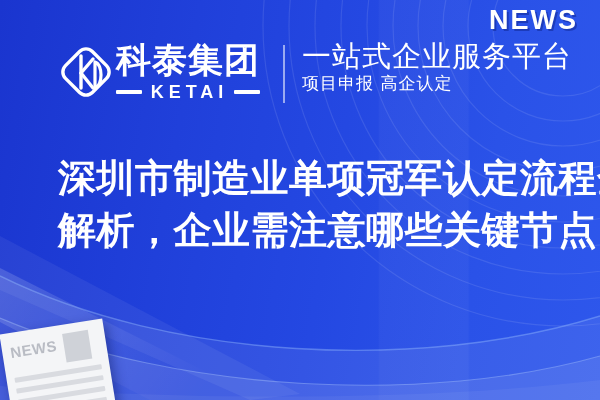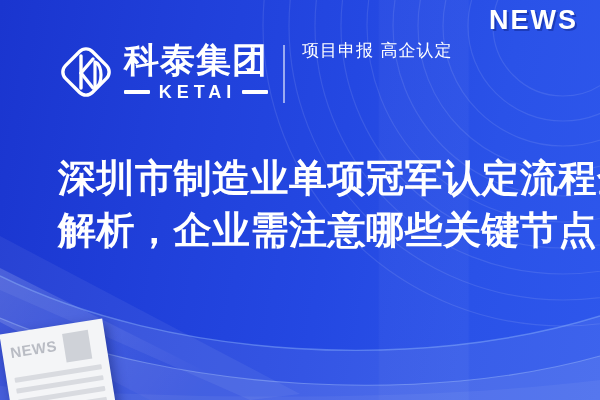--- a/index.html
+++ b/index.html
@@ -78,21 +78,20 @@
     align-items: center;
   }
 
   .logo-mark {
     width: 60px;
     height: 60px;
     flex: 0 0 auto;
   }
 
   .logo-word {
-    margin-left: 8px;
     display: flex;
     flex-direction: column;
     align-items: stretch;
   }
 
   .logo-cn {
     font-size: 35px;
     font-weight: bold;
     color: #ffffff;
     letter-spacing: 1px;
@@ -286,20 +285,21 @@
           <span class="logo-dash"></span>
           <span class="logo-en">KETAI</span>
           <span class="logo-dash"></span>
         </div>
       </div>
     </div>
 
     <div class="divider"></div>
 
     <div class="tagline-block">
+      <div class="tagline-main">一站式企业服务平台</div>
       <div class="tagline-sub">项目申报 高企认定</div>
     </div>
   </div>
 
   <div class="headline">
     <div class="headline-line">深圳市制造业单项冠军认定流程全</div>
     <div class="headline-line">解析，企业需注意哪些关键节点？</div>
   </div>
 
   <div class="news-card">

